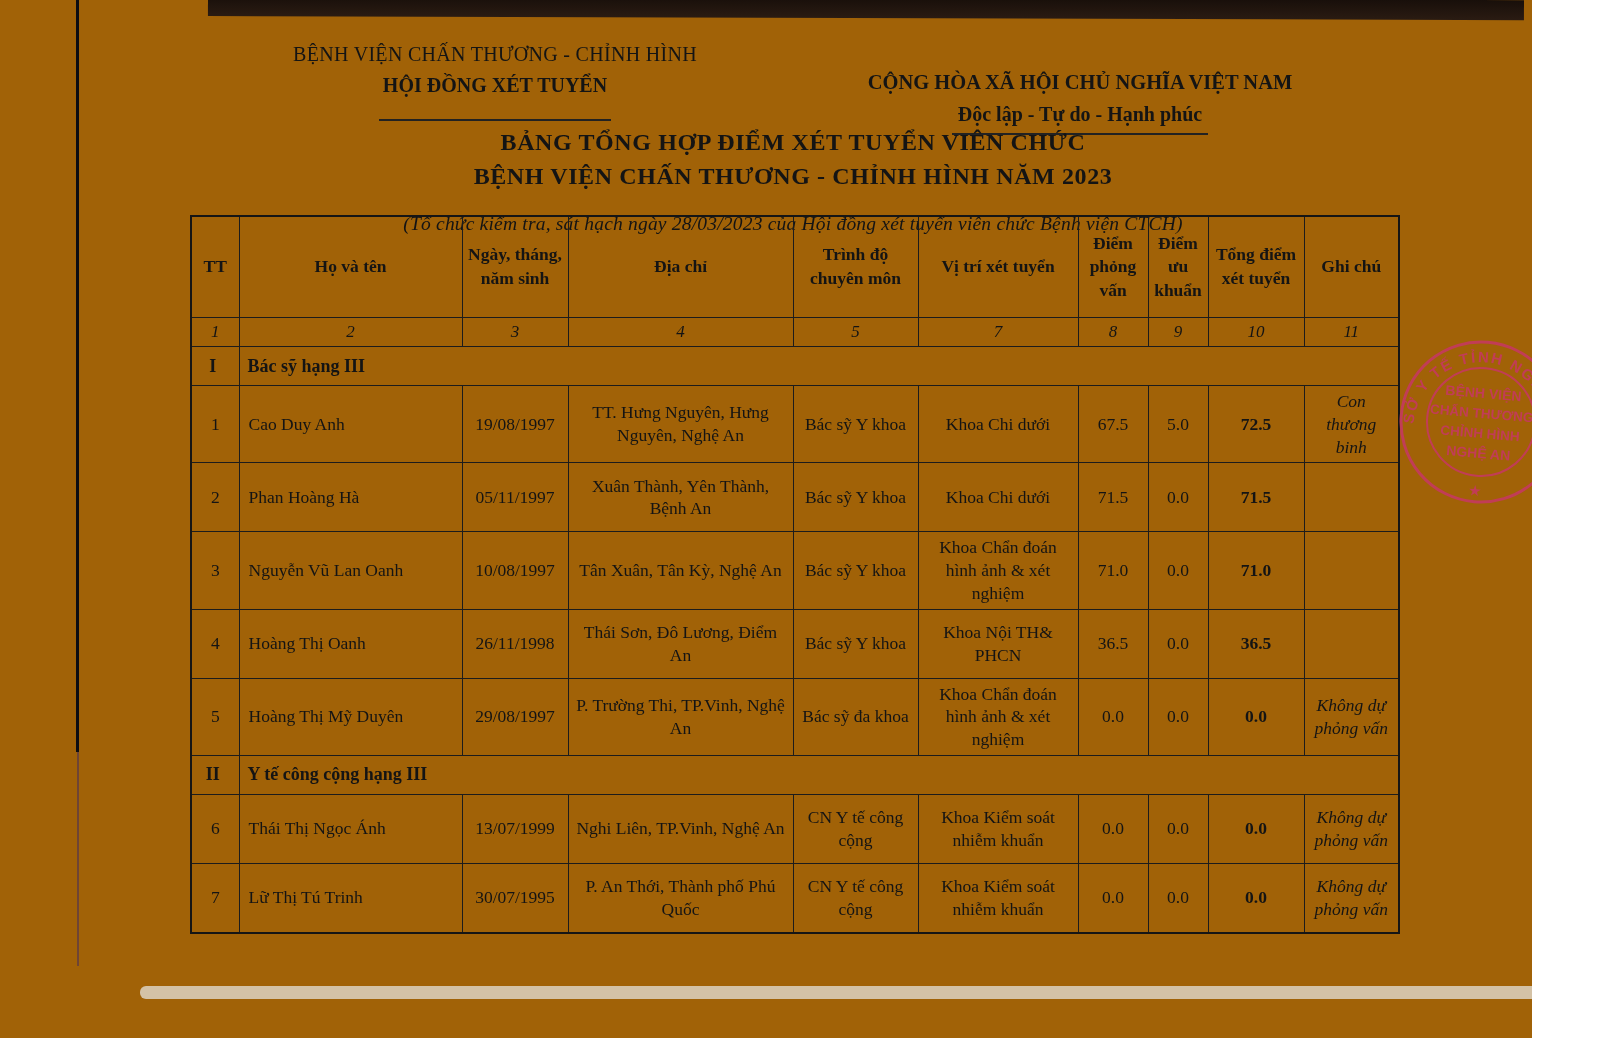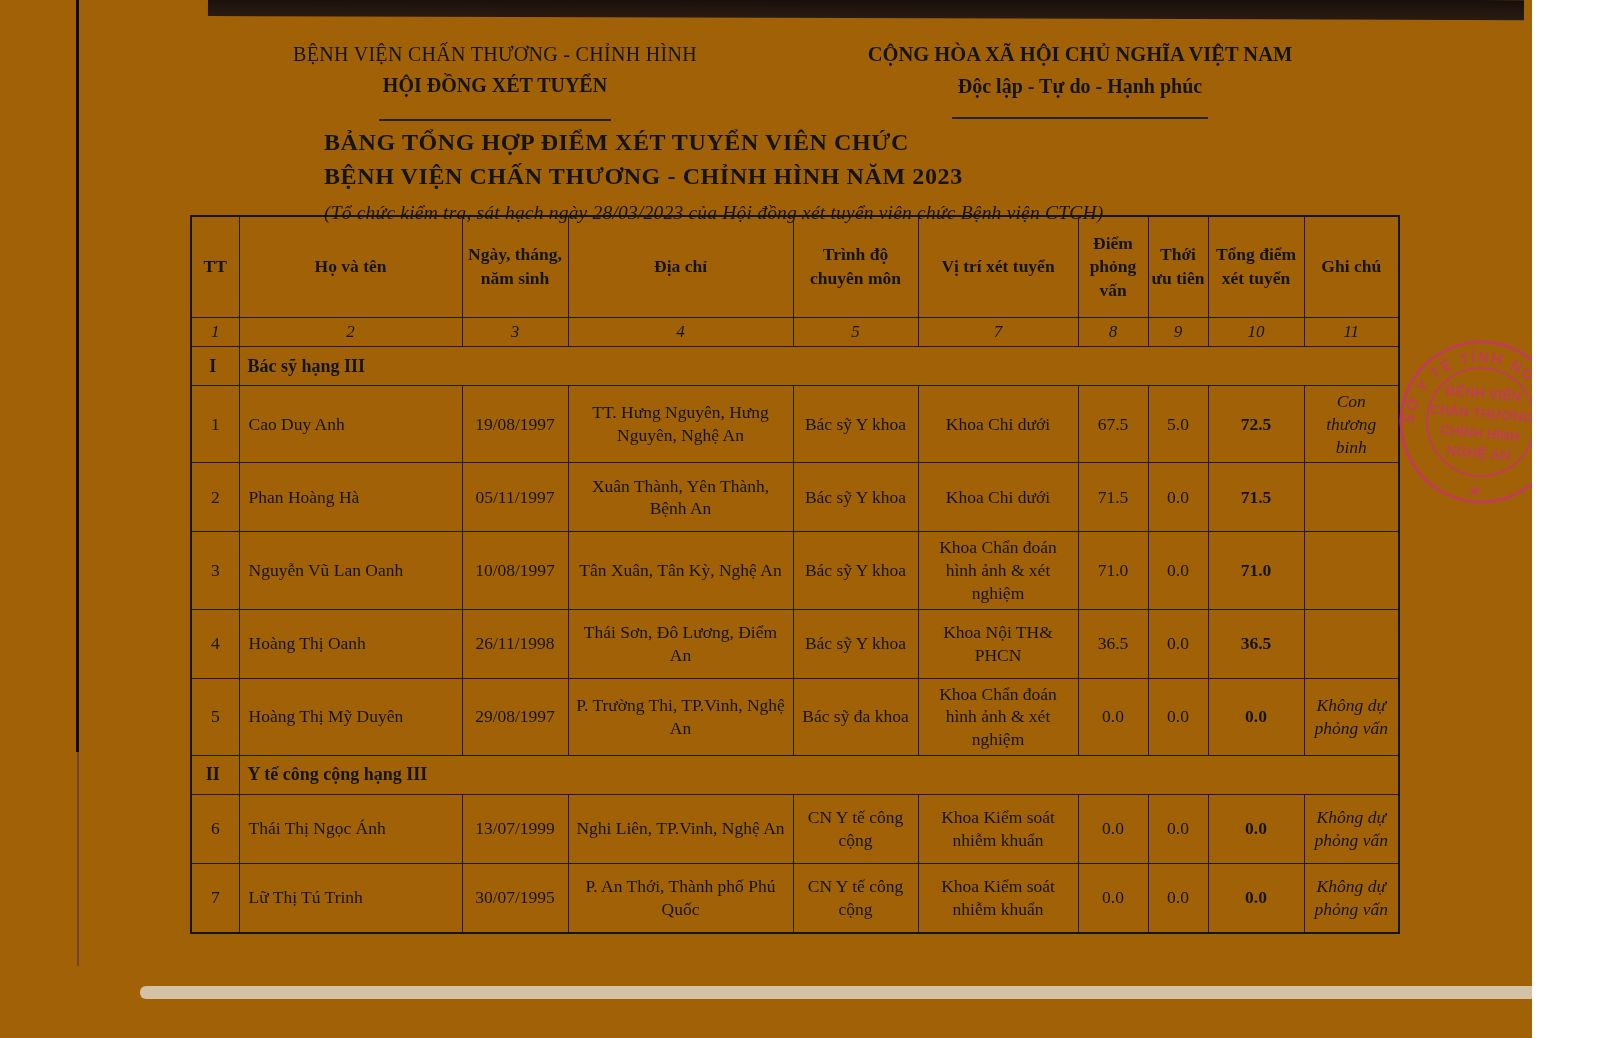--- a/index.html
+++ b/index.html
@@ -15,27 +15,27 @@
   .scan-left-line-low { position:absolute; left:77px; top:752px; width:2px; height:214px; background:#6e4434; }
   .scan-bottom-shadow { position:absolute; left:140px; top:986px; width:1460px; height:13px;
     background:#e6e3dc; opacity:.75; border-radius:6px; }
 
   
   .org-block { position:absolute; left:270px; top:40px; width:450px; text-align:center; line-height:1.45; }
   .org-line1 { font-size:20px; letter-spacing:.3px; }
   .org-line2 { font-size:20px; font-weight:bold; display:inline-block;
     border-bottom:2px solid #222; padding:0 4px 19px; margin-top:2px; }
   .rep-block { position:absolute; left:855px; top:40px; width:450px; text-align:center; line-height:1.45; }
-  .rep-line1 { font-size:20.5px; font-weight:bold; }
+  .rep-line1 { font-size:20.5px; font-weight:bold;margin-top:28px; }
   .rep-line2 { font-size:20px; font-weight:bold; display:inline-block;
-    border-bottom:2px solid #222; padding:0 6px 16px; margin-top:2px; }
-
-  .title-block { position:absolute; left:324px; top:126px; width:970px; text-align:left; }
+    border-bottom:2px solid #222; padding:0 6px 4px; margin-top:2px; }
+
+  .title-block { position:absolute; left:308px; top:126px; width:970px; text-align:center; }
   .title-line { font-size:24px; font-weight:bold; letter-spacing:.6px; line-height:1.4; }
-  .title-sub { font-size:19.5px; font-style:italic; margin-top:9px; letter-spacing:.2px; }
+  .title-sub { font-size:19.5px; font-style:italic; margin-top:20px; letter-spacing:.2px; }
 
   
   .table-wrap { position:absolute; left:190px; top:215px; width:1208px; }
   table.results { border-collapse:collapse; width:100%; table-layout:fixed;
     font-size:17.5px; }
   table.results td, table.results th { border:1.6px solid #1c1c1c; vertical-align:middle;
     text-align:center; padding:4px 5px; overflow:hidden; }
   table.results { border:2.5px solid #151515; }
   tr.head-row th { height:92px; font-size:17.5px; font-weight:bold; line-height:1.35; padding:4px 3px; }
   tr.num-row td { height:26px; font-style:italic; font-size:17px; padding:1px; }
@@ -93,21 +93,21 @@
         </colgroup>
       <thead>
           <tr class="head-row">
             <th>TT</th>
             <th>Họ và tên</th>
             <th>Ngày, tháng, năm sinh</th>
             <th>Địa chỉ</th>
             <th>Trình độ chuyên môn</th>
             <th>Vị trí xét tuyển</th>
             <th>Điểm phỏng vấn</th>
-            <th>Thới ưu tiên</th>
+            <th>Điểm ưu khuẩn</th>
             <th>Tổng điểm xét tuyển</th>
             <th>Ghi chú</th>
           </tr>
           <tr class="num-row">
             <td>1</td>
             <td>2</td>
             <td>3</td>
             <td>4</td>
             <td>5</td>
             <td>7</td>

